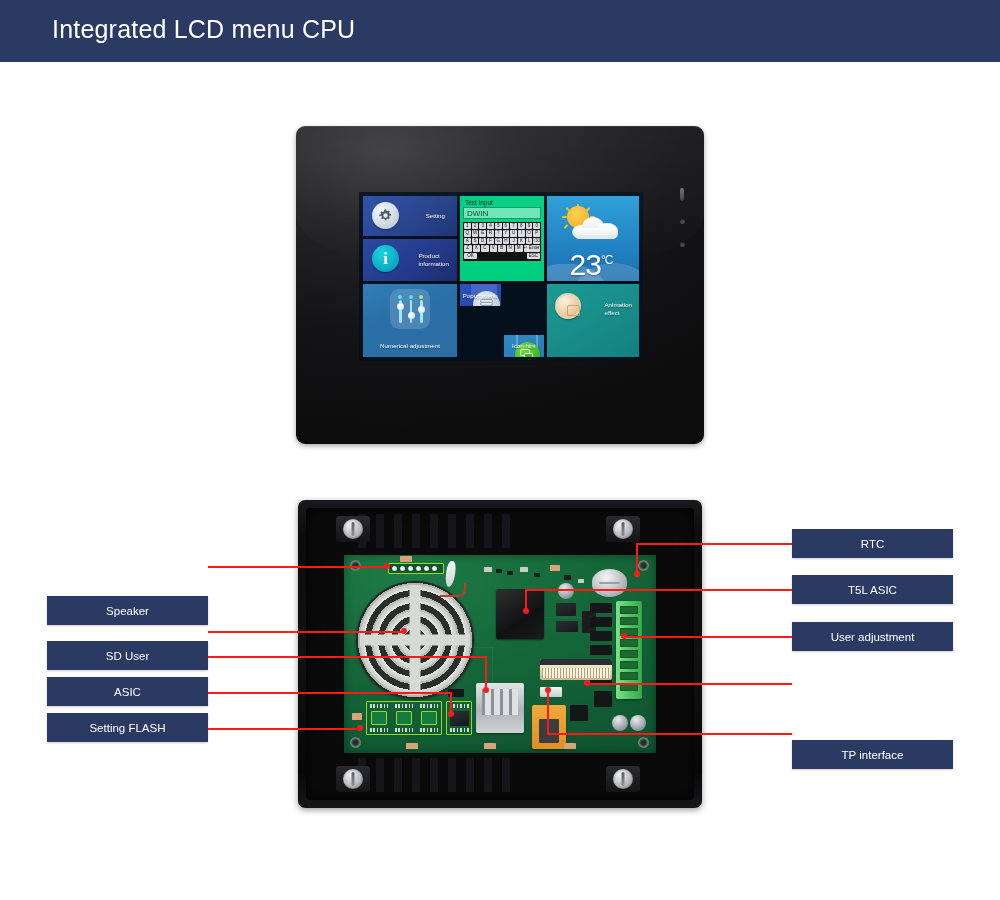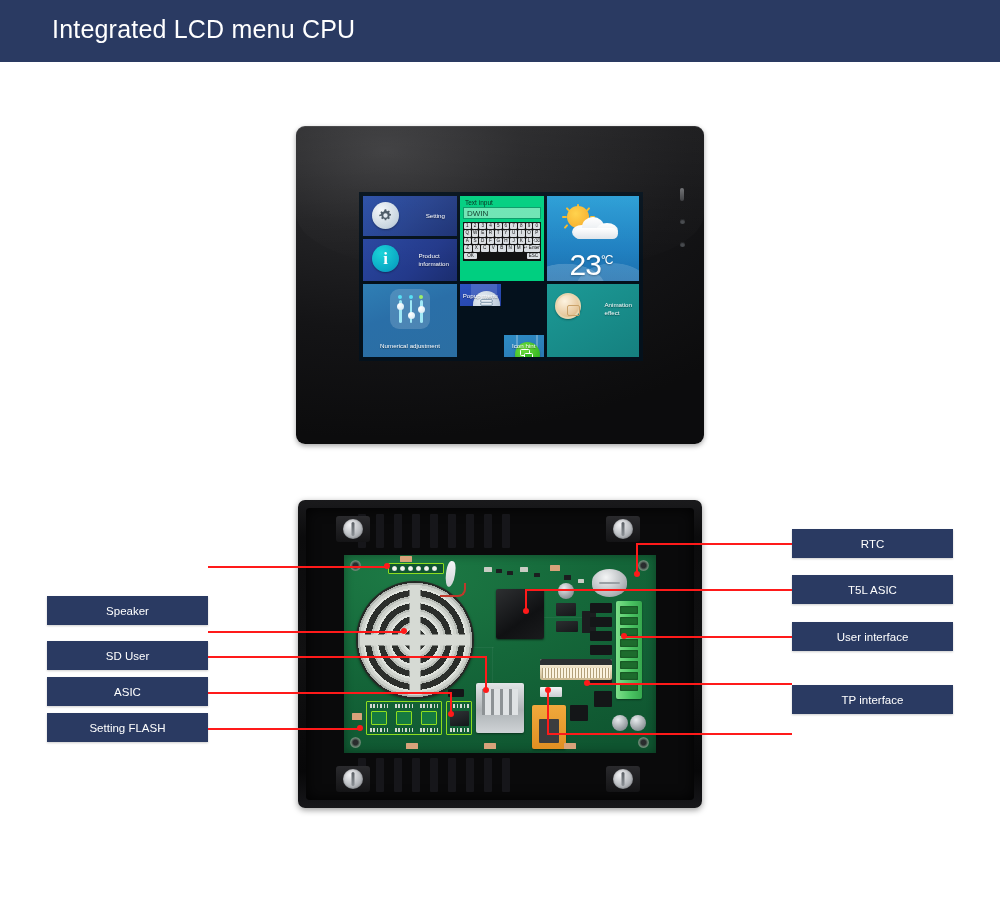--- a/index.html
+++ b/index.html
@@ -617,28 +617,28 @@
   <div class="lead-dot" style="left:634px;top:571px;"></div>
 
   <div class="label-box right" style="top:575px;">
     <span>T5L ASIC</span>
   </div>
   <div class="lead" style="left:525px;top:589px;width:267px;"></div>
   <div class="lead-v" style="left:525px;top:589px;height:22px;"></div>
   <div class="lead-dot" style="left:523px;top:608px;"></div>
 
   <div class="label-box right" style="top:622px;">
-    <span>User interface</span>
+    <span>User adjustment</span>
   </div>
   <div class="lead" style="left:623px;top:636px;width:169px;"></div>
   <div class="lead-dot" style="left:621px;top:633px;"></div>
 
   <div class="lead" style="left:586px;top:683px;width:206px;"></div>
   <div class="lead-dot" style="left:584px;top:680px;"></div>
 
-  <div class="label-box right" style="top:685px;">
+  <div class="label-box right" style="top:740px;">
     <span>TP interface</span>
   </div>
   <div class="lead" style="left:547px;top:733px;width:245px;"></div>
   <div class="lead-v" style="left:547px;top:690px;height:44px;"></div>
   <div class="lead-dot" style="left:545px;top:687px;"></div>
 
 </div>
 
 </body></html>

